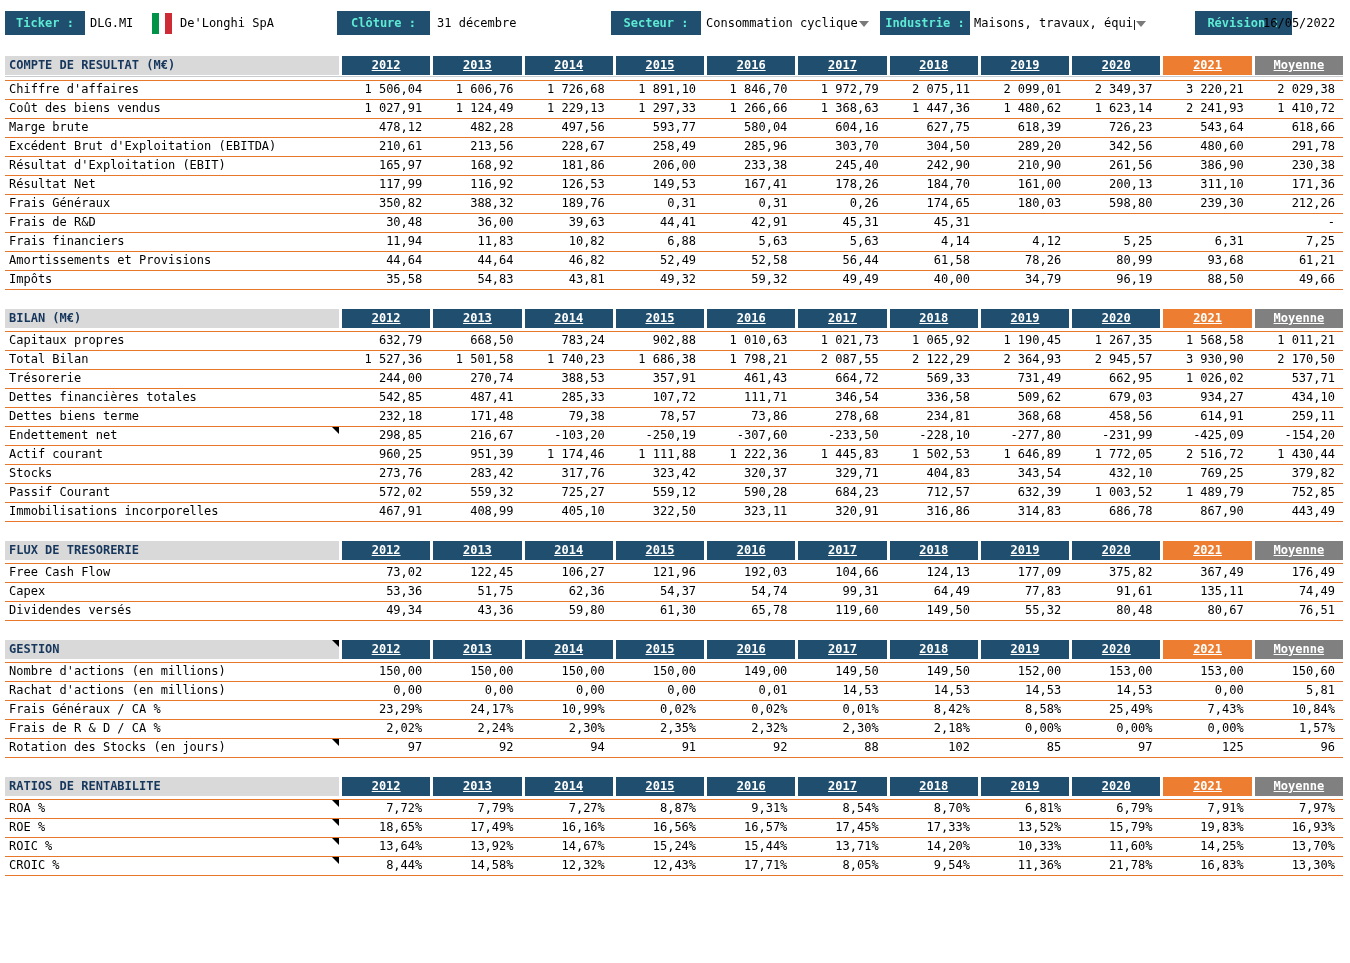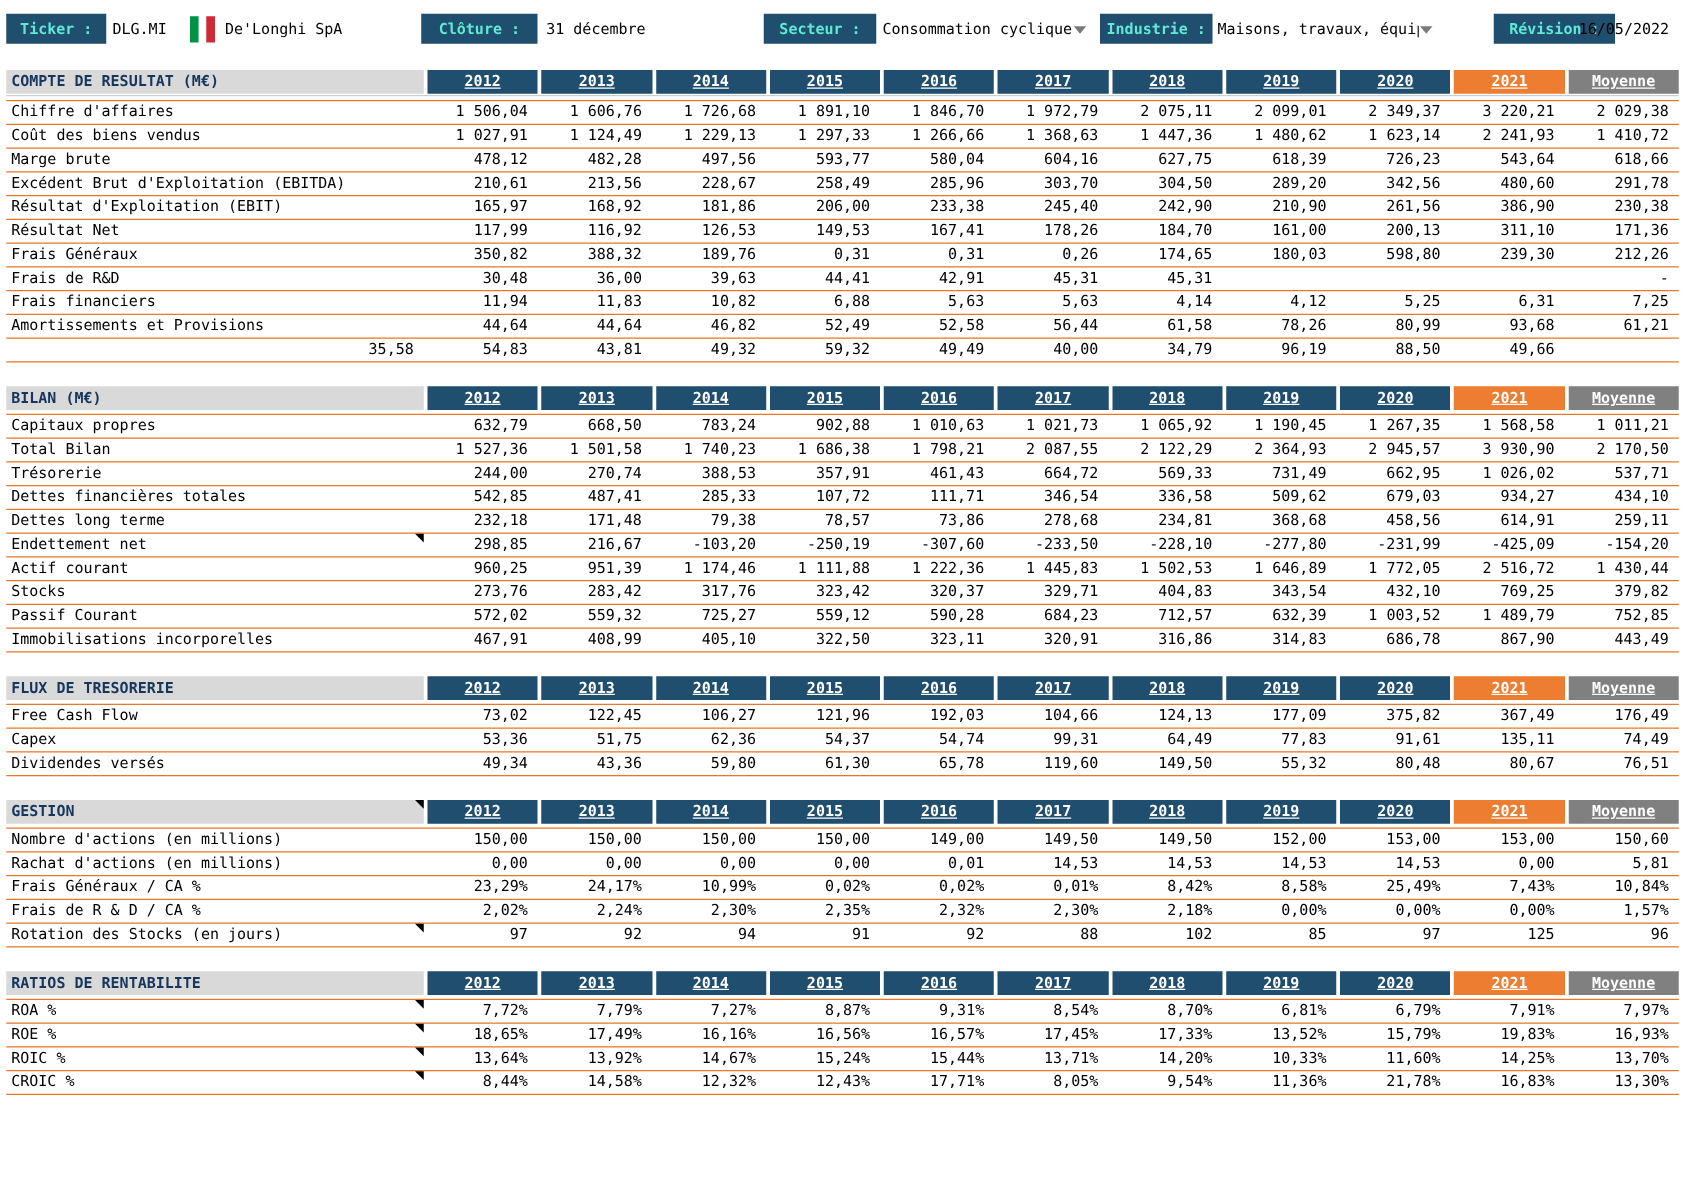--- a/index.html
+++ b/index.html
@@ -221,20 +221,21 @@
           <div class="cell">52,49</div>
           <div class="cell">52,58</div>
           <div class="cell">56,44</div>
           <div class="cell">61,58</div>
           <div class="cell">78,26</div>
           <div class="cell">80,99</div>
           <div class="cell">93,68</div>
           <div class="cell">61,21</div>
         </div>
         <div class="grid row">
+          <div class="rlabel">Impôts</div>
           <div class="cell">35,58</div>
           <div class="cell">54,83</div>
           <div class="cell">43,81</div>
           <div class="cell">49,32</div>
           <div class="cell">59,32</div>
           <div class="cell">49,49</div>
           <div class="cell">40,00</div>
           <div class="cell">34,79</div>
           <div class="cell">96,19</div>
           <div class="cell">88,50</div>
@@ -308,21 +309,21 @@
           <div class="cell">107,72</div>
           <div class="cell">111,71</div>
           <div class="cell">346,54</div>
           <div class="cell">336,58</div>
           <div class="cell">509,62</div>
           <div class="cell">679,03</div>
           <div class="cell">934,27</div>
           <div class="cell">434,10</div>
         </div>
         <div class="grid row">
-          <div class="rlabel">Dettes long terme</div>
+          <div class="rlabel">Dettes biens terme</div>
           <div class="cell">232,18</div>
           <div class="cell">171,48</div>
           <div class="cell">79,38</div>
           <div class="cell">78,57</div>
           <div class="cell">73,86</div>
           <div class="cell">278,68</div>
           <div class="cell">234,81</div>
           <div class="cell">368,68</div>
           <div class="cell">458,56</div>
           <div class="cell">614,91</div>

